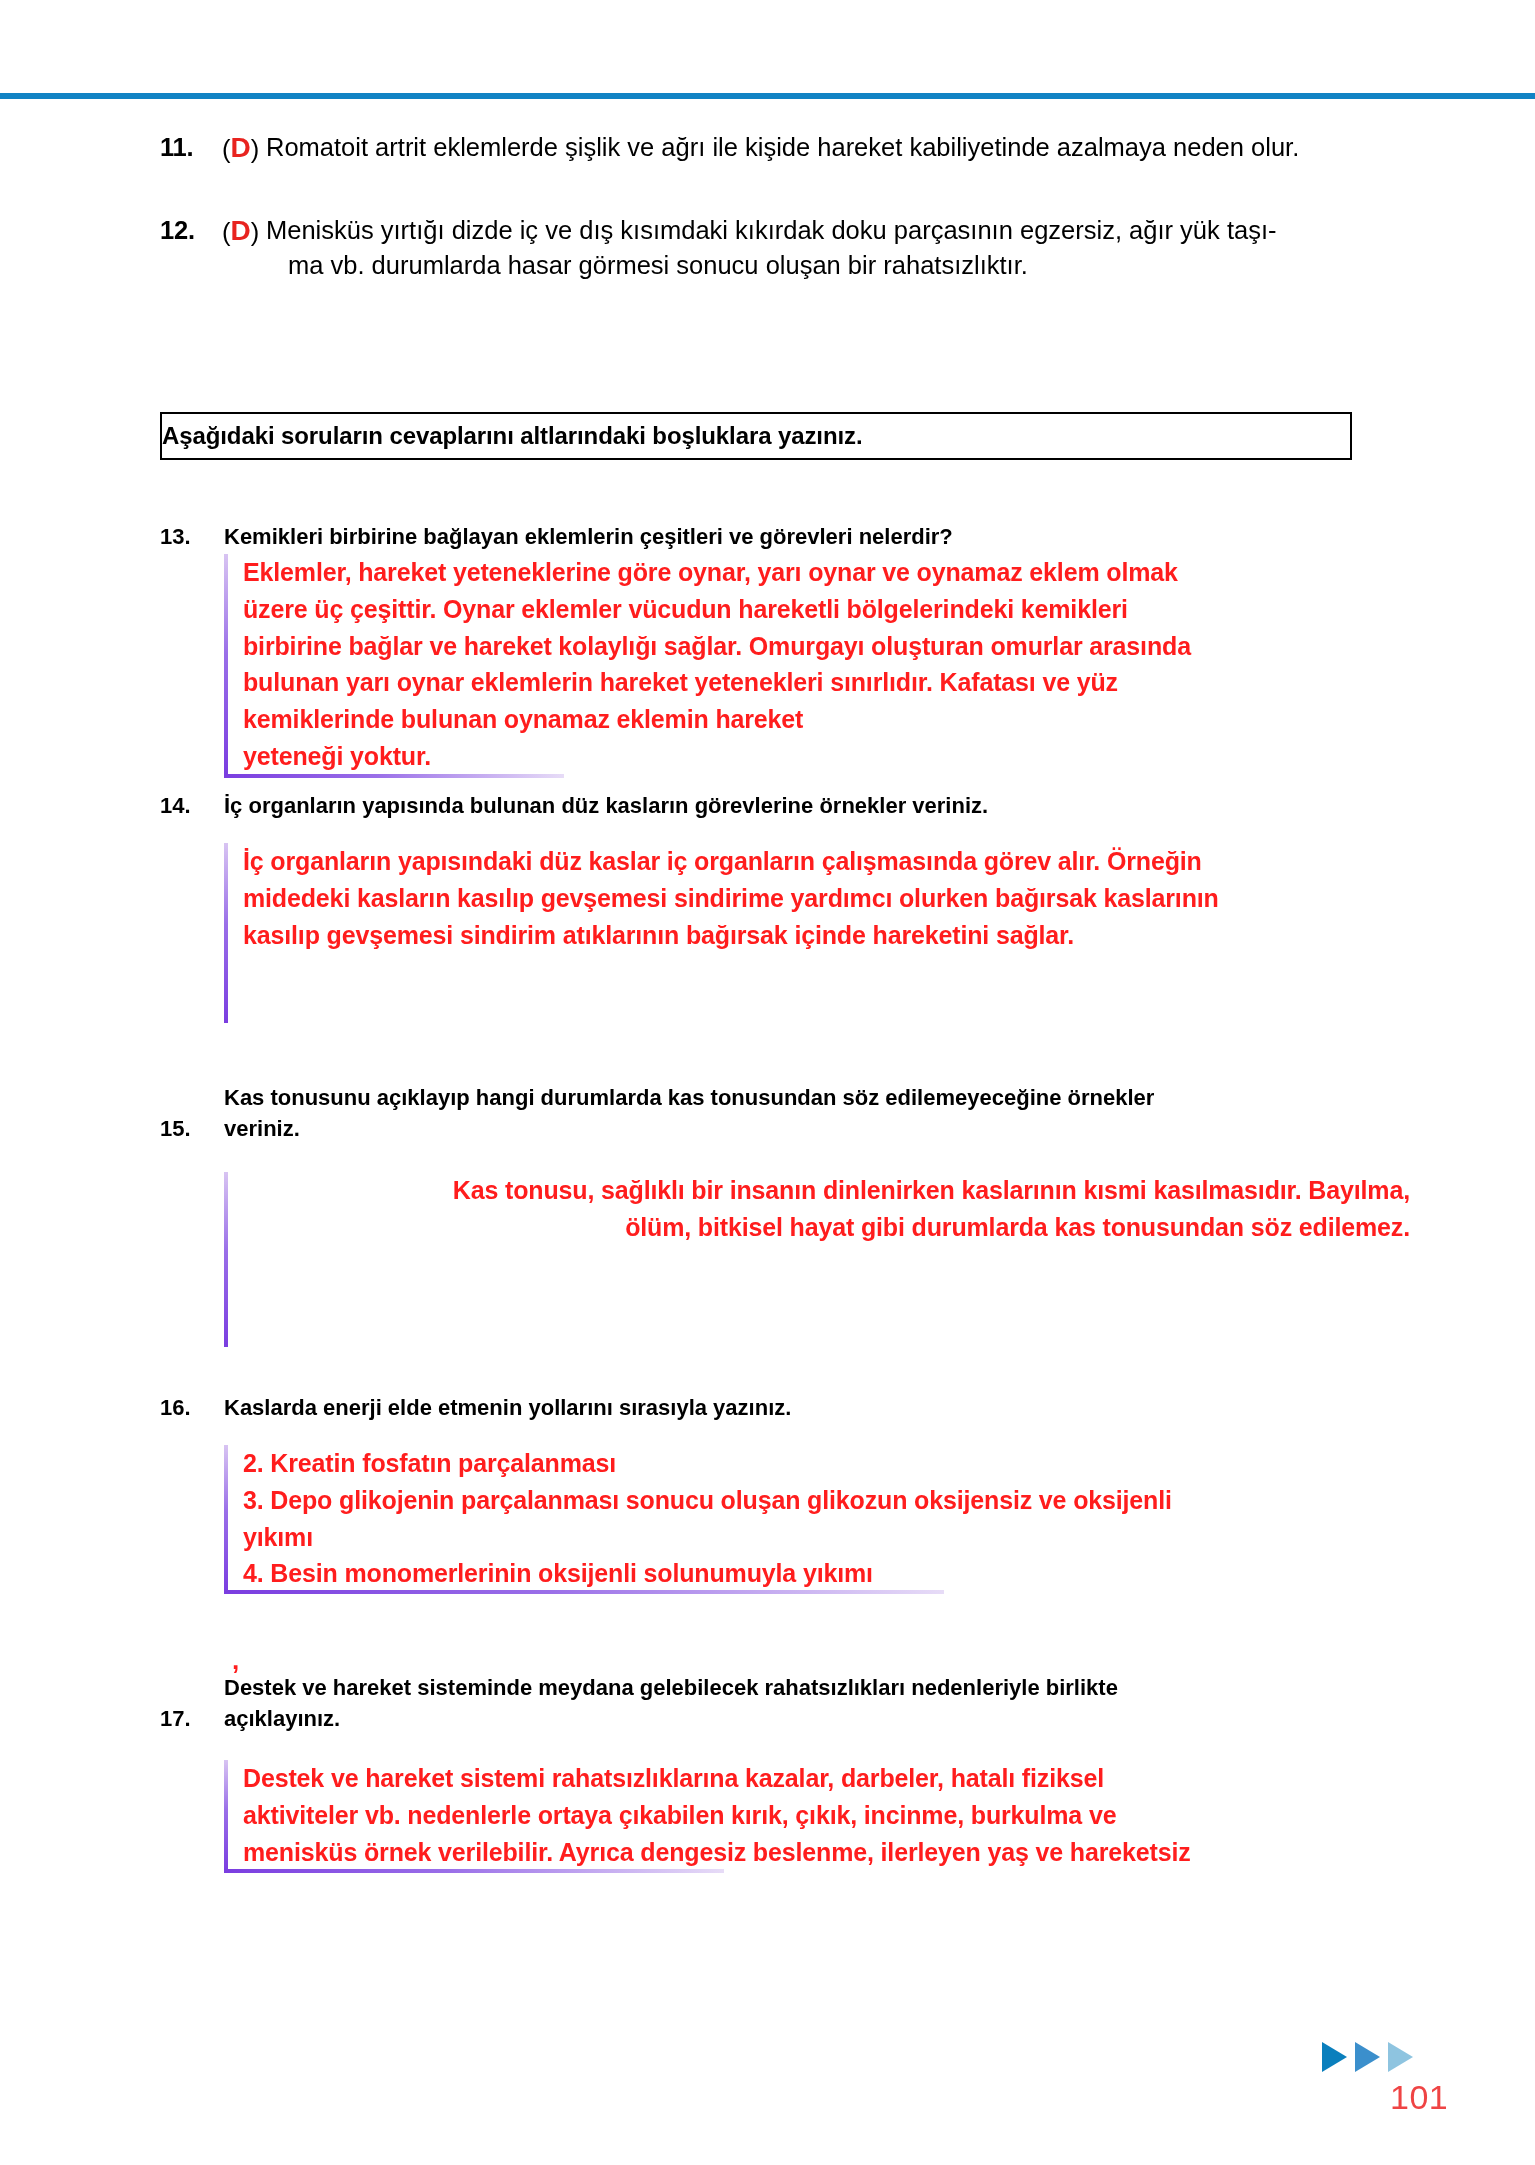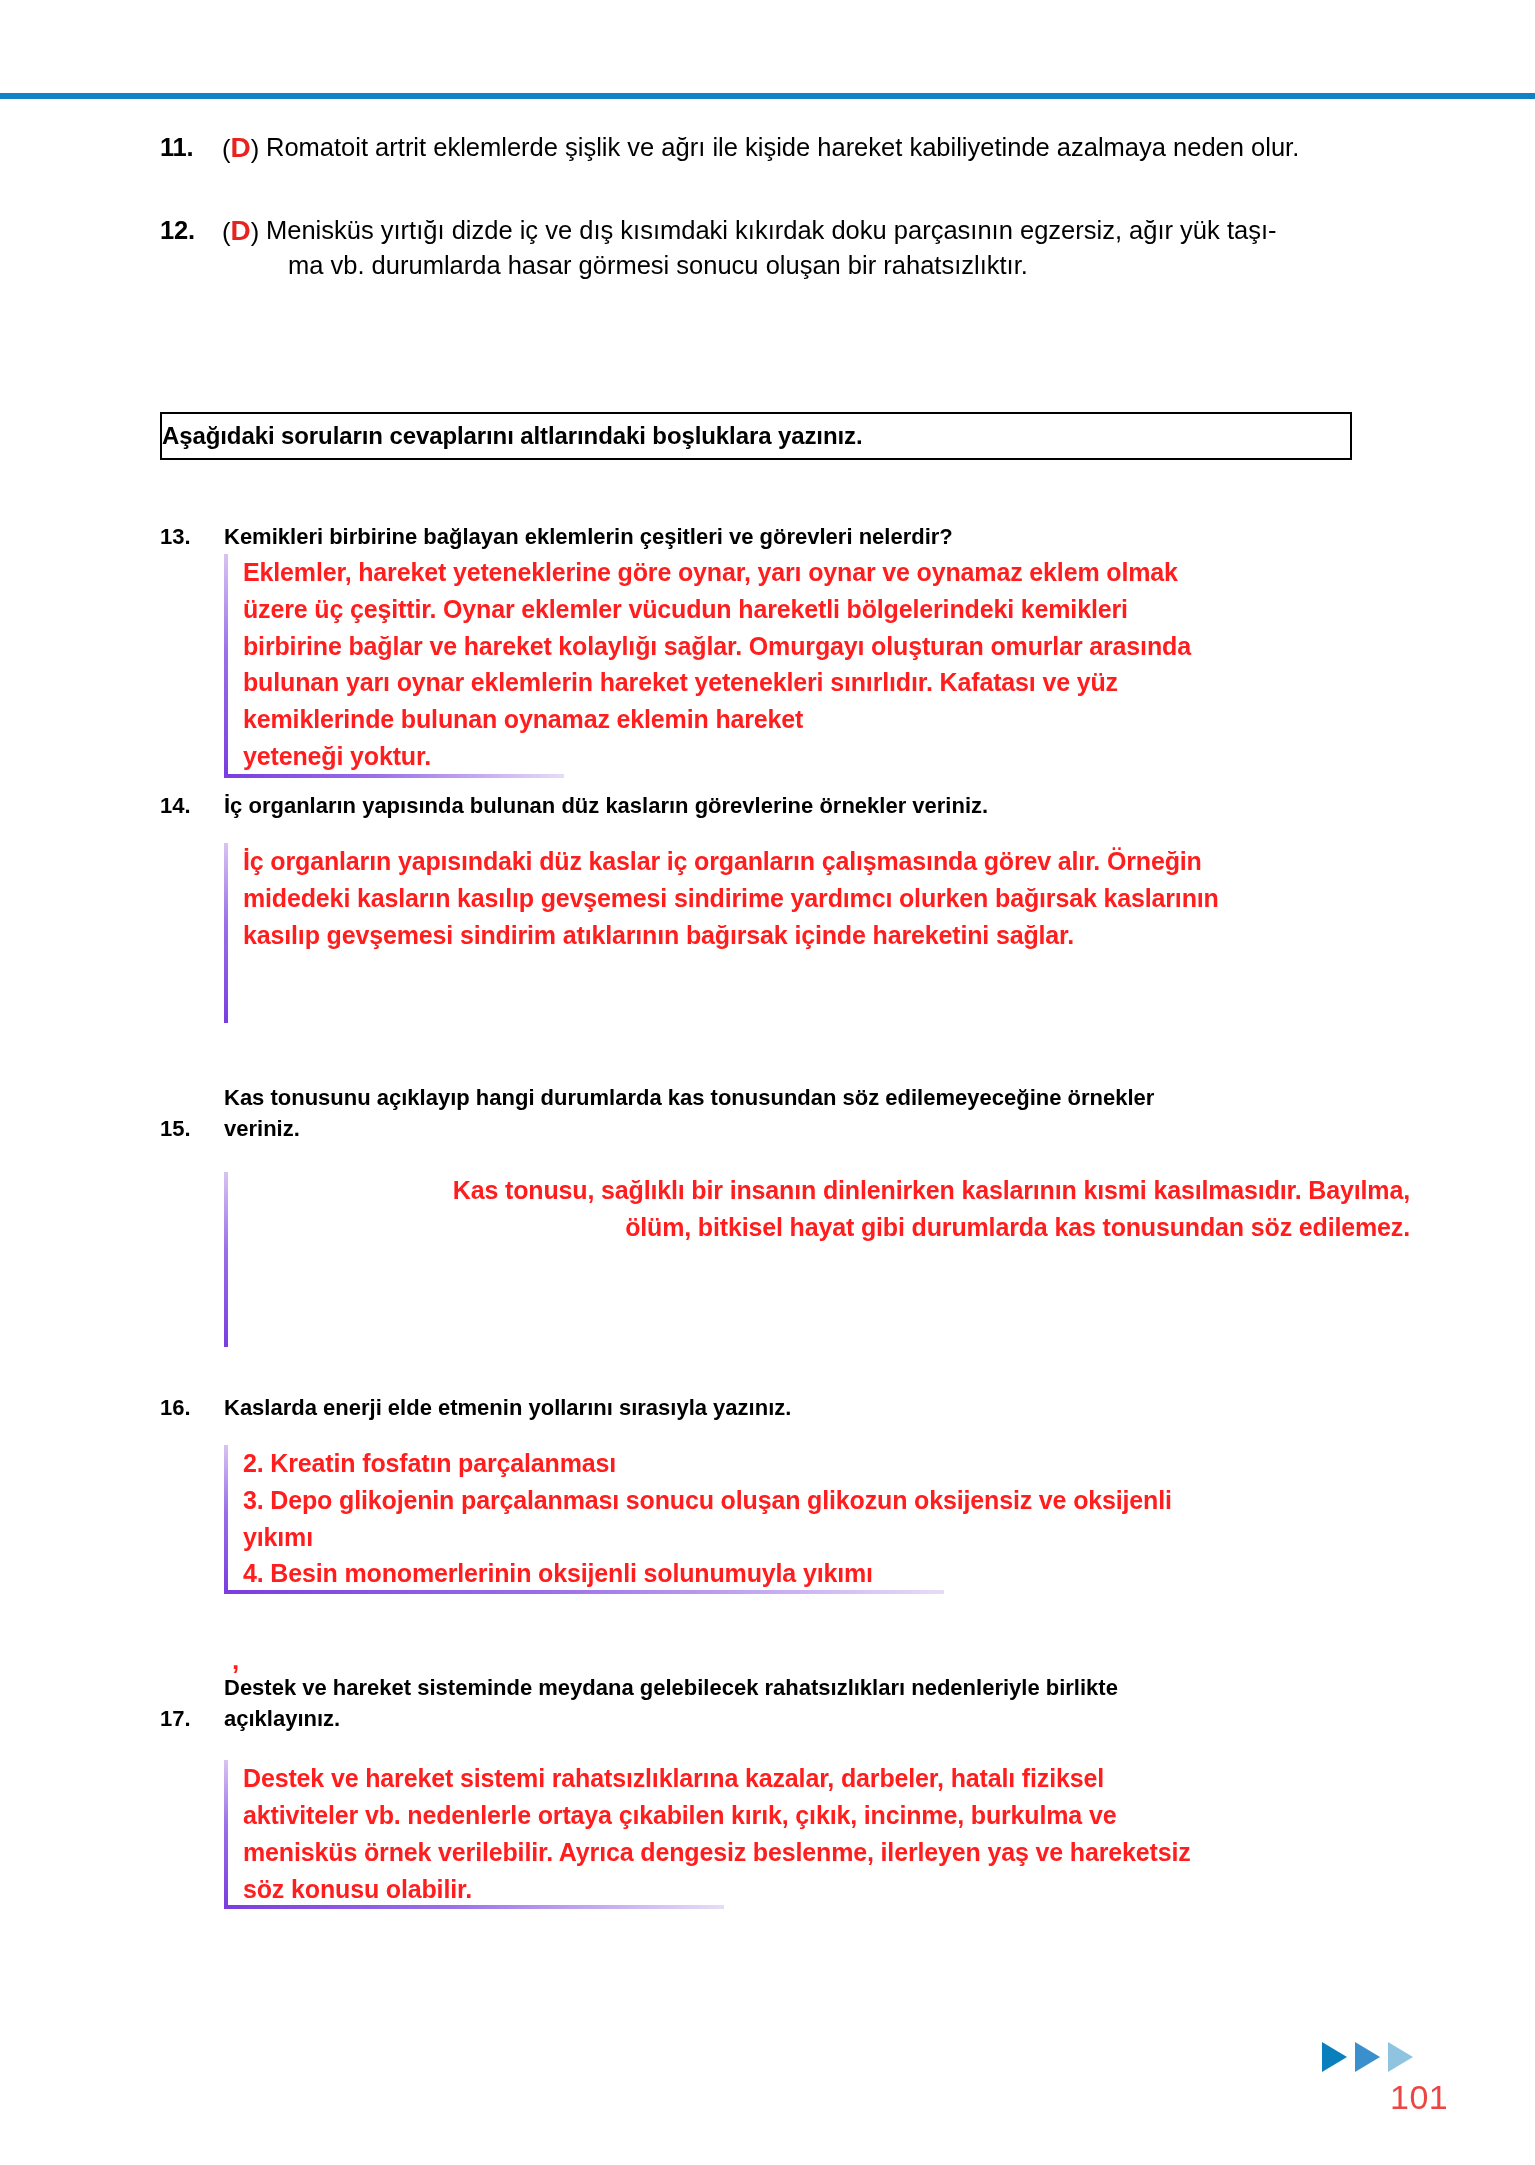--- a/index.html
+++ b/index.html
@@ -274,21 +274,20 @@
         <div>Destek ve hareket sisteminde meydana gelebilecek rahatsızlıkları nedenleriyle birlikte</div>
         <div>açıklayınız.</div>
       </div>
     </div>
     <div class="answer" style="margin-top:26px;">
       <div class="vline"></div>
       <div class="ul" style="width:500px; bottom:-2px;"></div>
       <div class="ans-line">Destek ve hareket sistemi rahatsızlıklarına kazalar, darbeler, hatalı fiziksel</div>
       <div class="ans-line">aktiviteler vb. nedenlerle ortaya çıkabilen kırık, çıkık, incinme, burkulma ve</div>
       <div class="ans-line">menisküs örnek verilebilir. Ayrıca dengesiz beslenme, ilerleyen yaş ve hareketsiz</div>
-      <div class="ans-line">söz konusu olabilir.</div>
     </div>
   </div>
 
   <div class="footer-arrows">
     <div class="tri"></div>
     <div class="tri m"></div>
     <div class="tri l"></div>
   </div>
   <div class="page-num">101</div>
 

